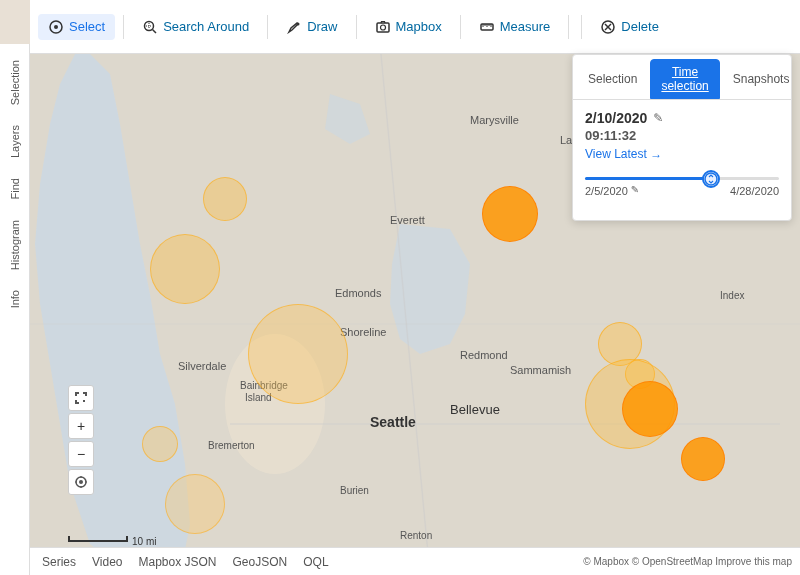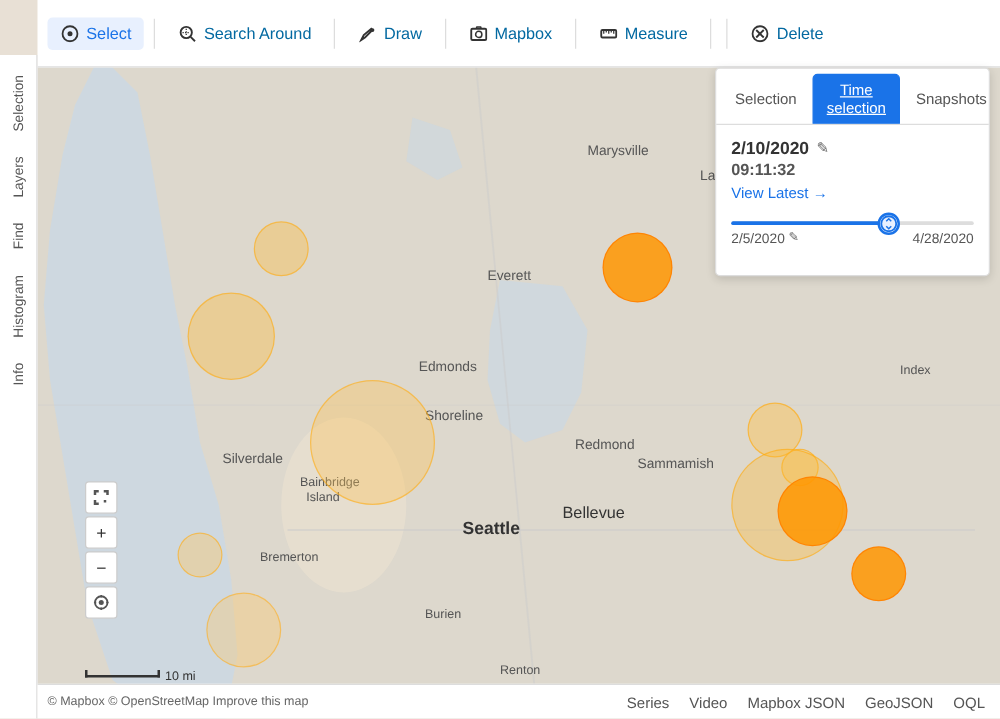--- a/index.html
+++ b/index.html
@@ -509,23 +509,23 @@
           <span>2/5/2020</span>
           <span class="edit-icon" style="font-size:10px;">✎</span>
         </div>
         <div class="slider-label">4/28/2020</div>
       </div>
     </div>
   </div>
 </div>
 
 <div id="bottom-bar">
-  <div id="attribution">
-    <span>© Mapbox  © OpenStreetMap  Improve this map</span>
-  </div>
   <div id="bottom-tools">
     <span class="bottom-tool">Series</span>
     <span class="bottom-tool">Video</span>
     <span class="bottom-tool">Mapbox JSON</span>
     <span class="bottom-tool">GeoJSON</span>
     <span class="bottom-tool">OQL</span>
   </div>
+  <div id="attribution">
+    <span>© Mapbox  © OpenStreetMap  Improve this map</span>
+  </div>
 </div>
 
 </body></html>

